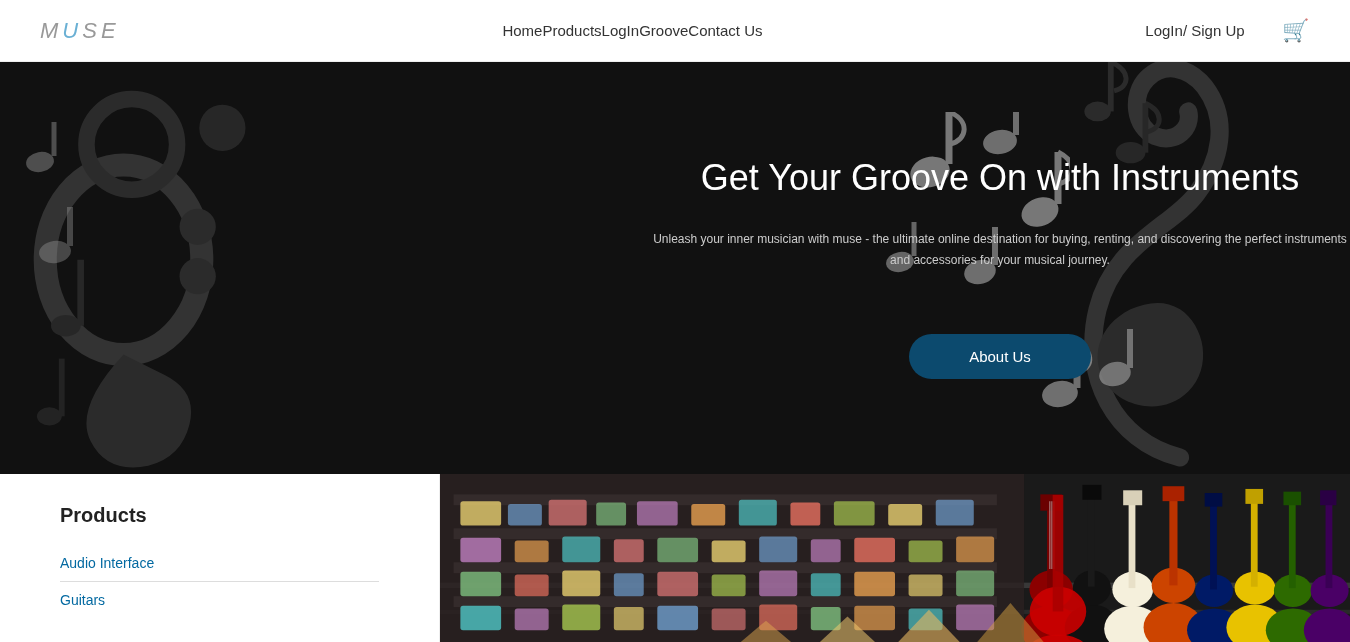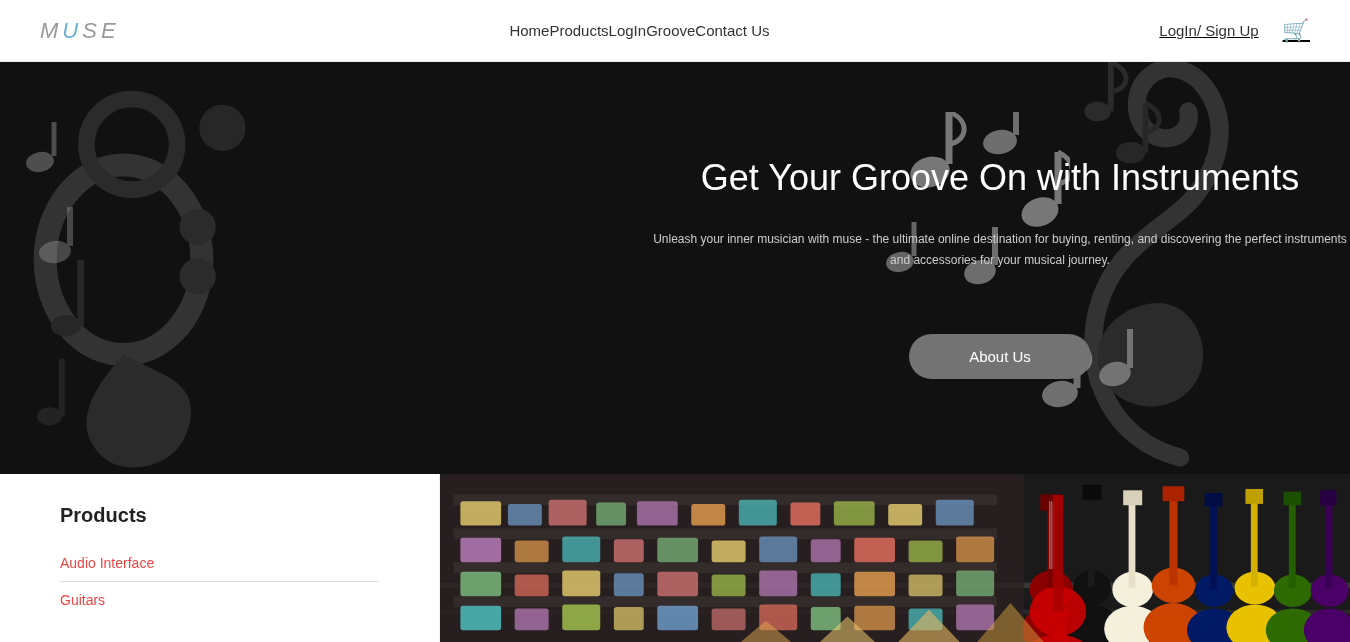--- a/index.html
+++ b/index.html
@@ -28,22 +28,21 @@
       list-style: none;
     }
     .navbar-links a {
       text-decoration: none;
       color: #333;
       font-size: 15px;
     }
     .navbar-right {
       display: flex;
       align-items: center;
-      gap: 24px;
-      text-decoration: underline;
+      gap: 38px;
     }
     .navbar-login {
       font-size: 15px;
       color: #333;
       text-decoration: none;
     }
     .cart-icon {
       font-size: 22px;
       color: #555;
       cursor: pointer;
@@ -72,21 +71,21 @@
       margin-bottom: 30px;
       color: #fff;
     }
     .hero-subtitle {
       font-size: 12px;
       color: #ccc;
       line-height: 1.7;
       margin-bottom: 64px;
     }
     .hero-btn {
-      background: #737373;
+      background: #0c4a6e;
       color: #fff;
       border: none;
       padding: 14px 60px;
       border-radius: 30px;
       font-size: 15px;
       cursor: pointer;
     }
 
     
     .hero-deco {
@@ -160,21 +159,21 @@
       border-right: 1px solid #eee;
     }
     .sidebar-title {
       font-size: 20px;
       font-weight: 700;
       margin-bottom: 18px;
       color: #222;
     }
     .sidebar-item {
       font-size: 14px;
-      color: #ef4444;
+      color: #0369a1;
       padding: 10px 0;
       border-bottom: 1px solid #ddd;
       cursor: pointer;
     }
     .sidebar-item:last-child {
       border-bottom: none;
     }
     .product-image-area {
       flex: 1;
       background: #f5f5f5;

